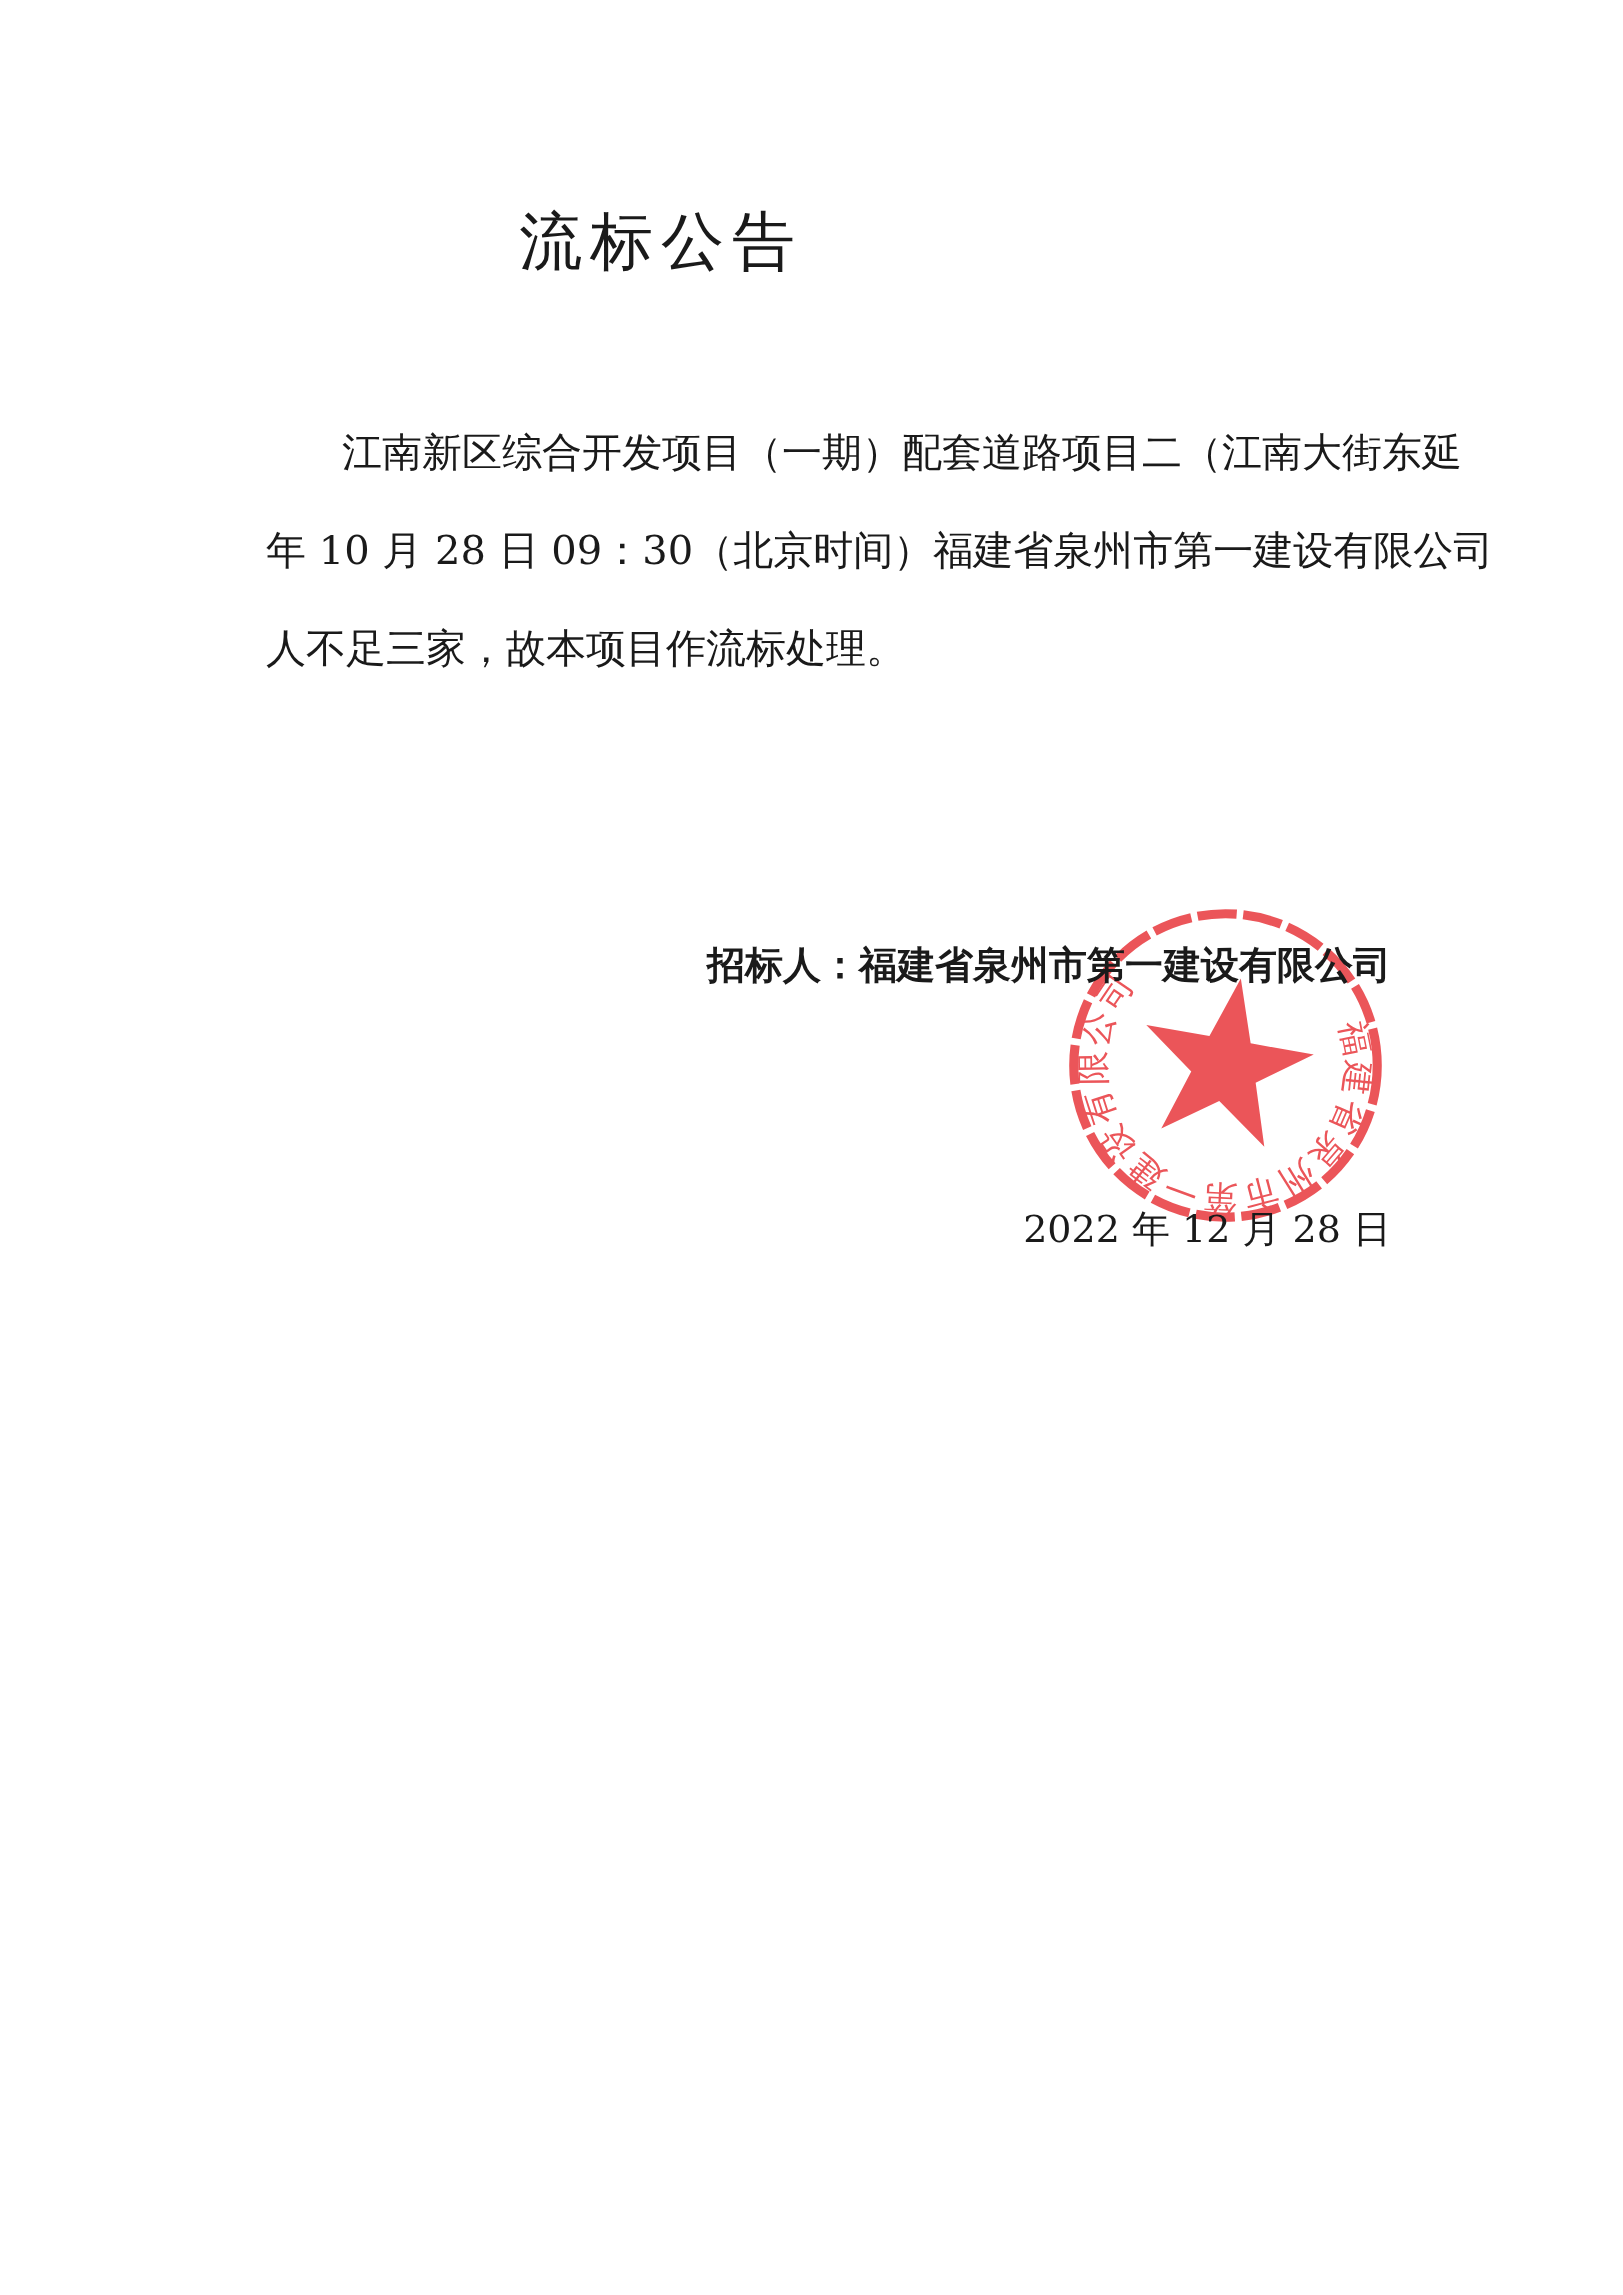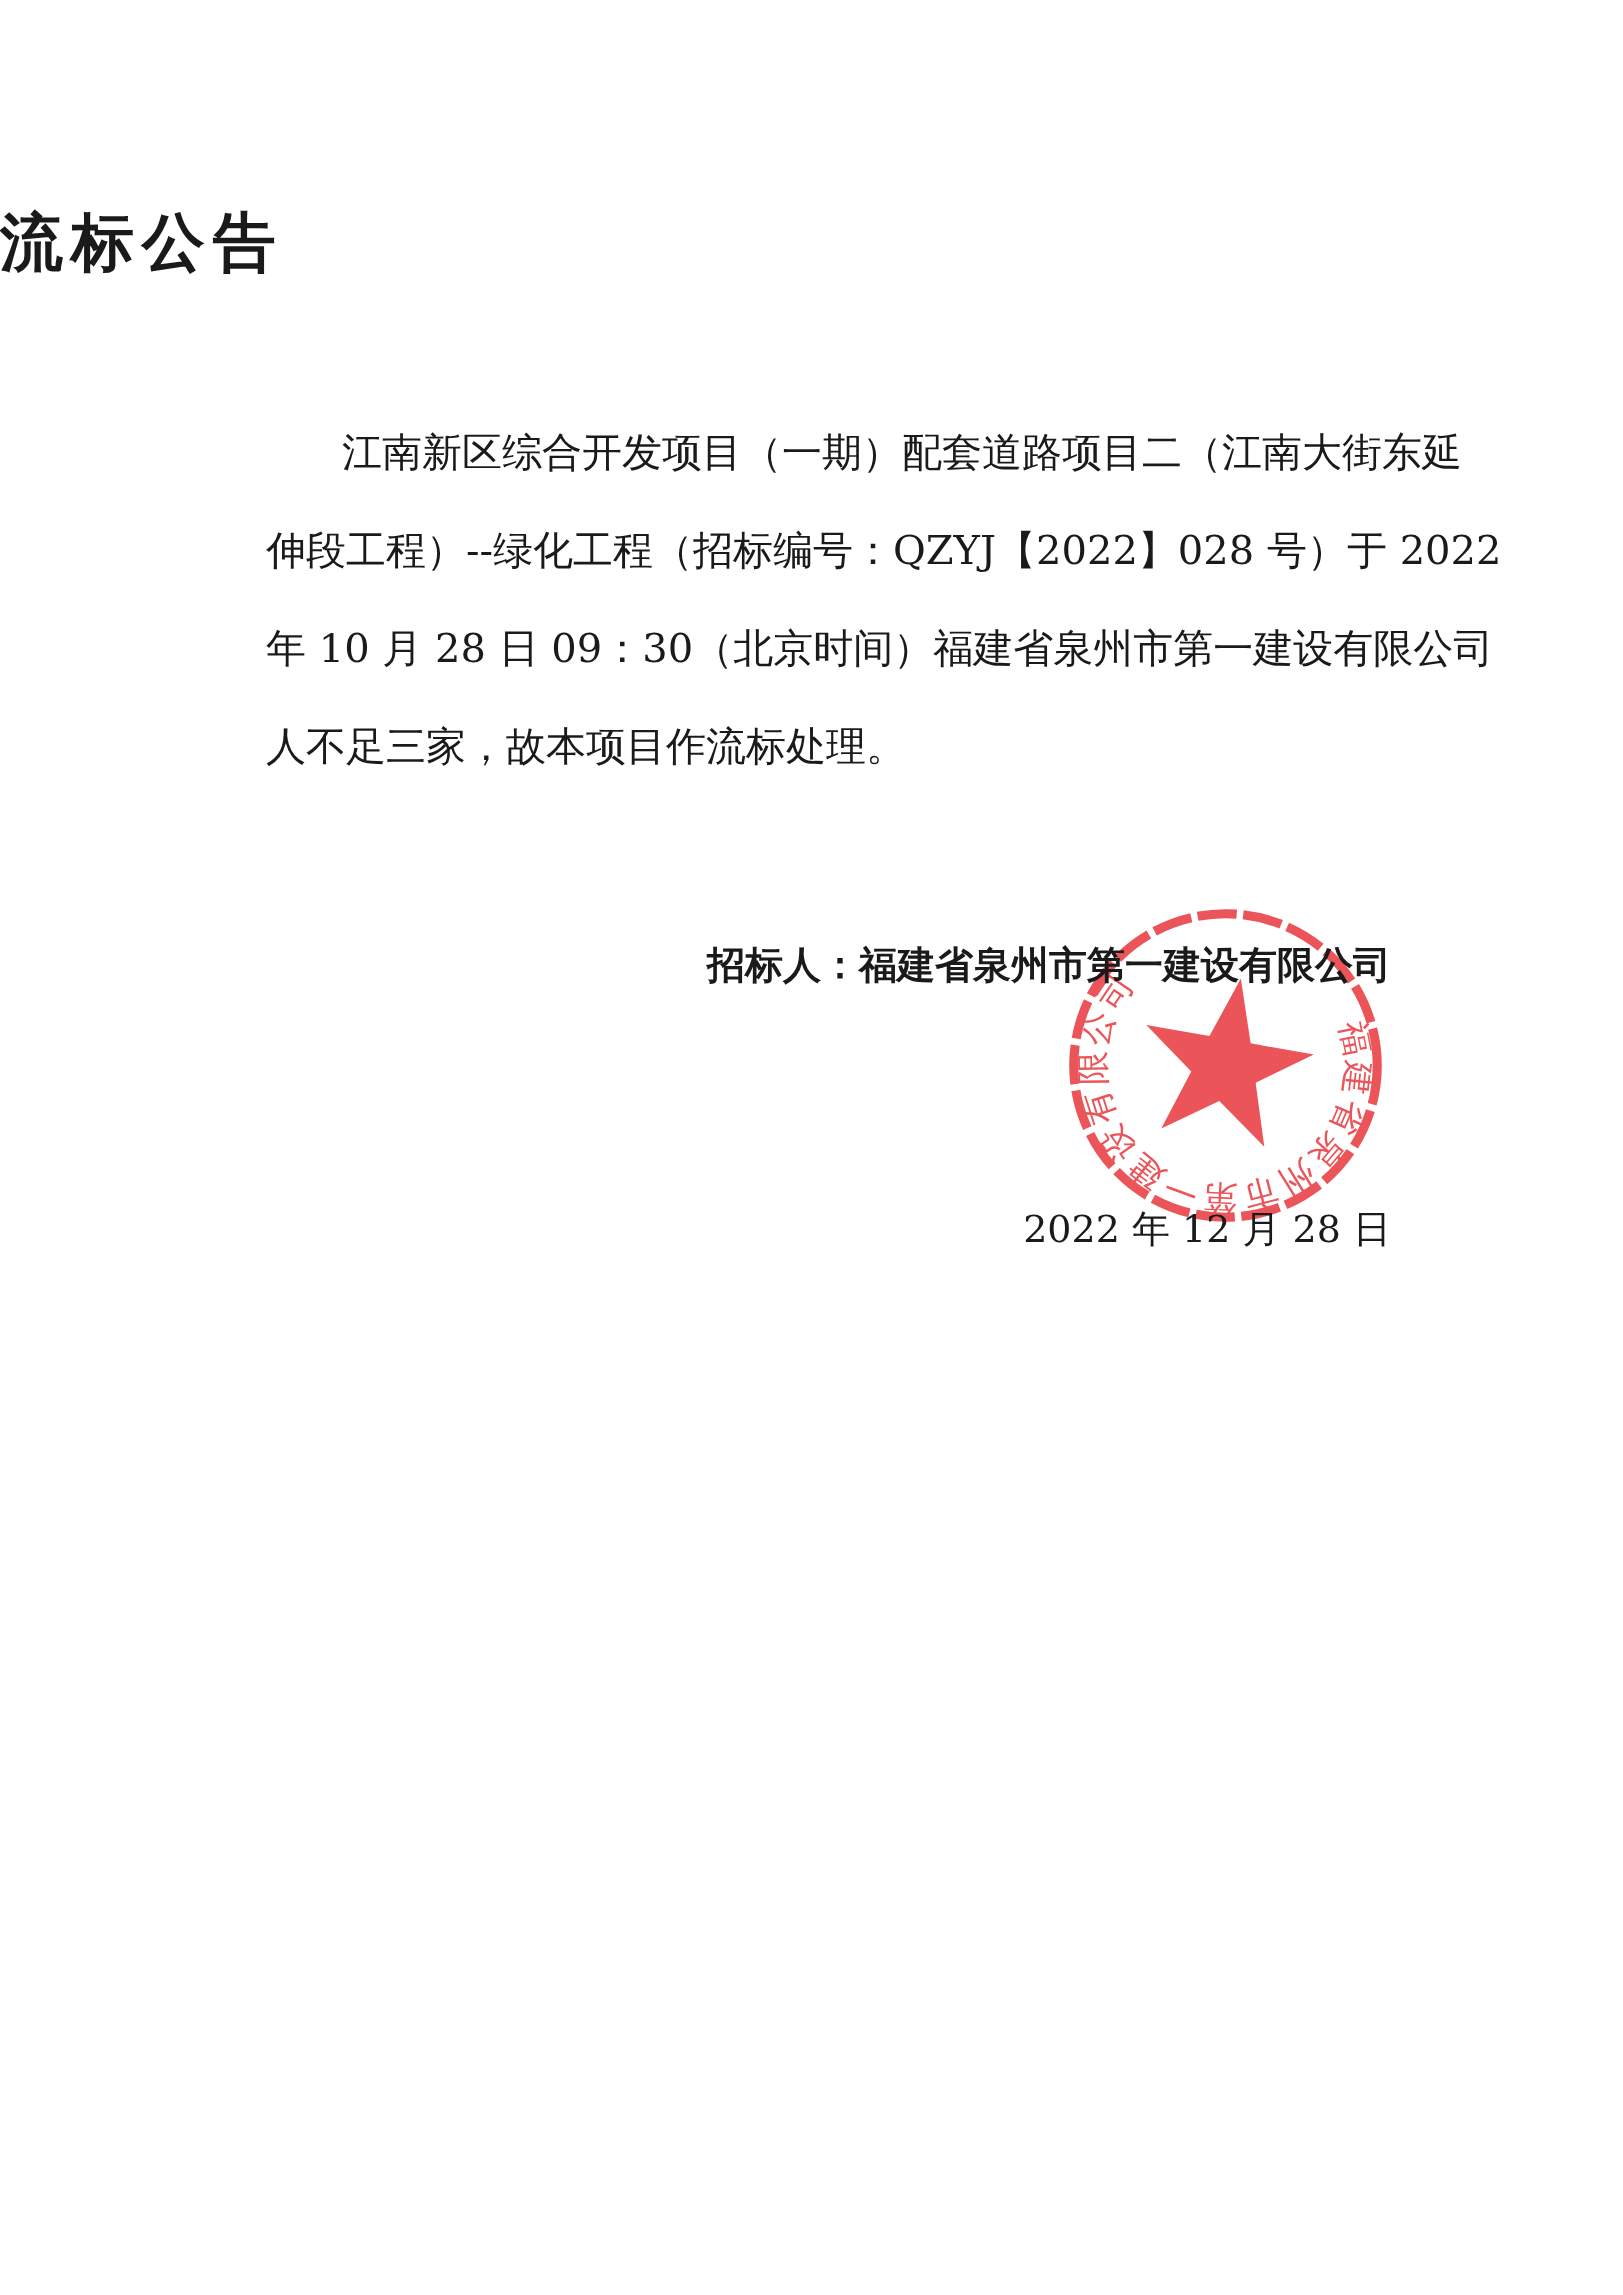--- a/index.html
+++ b/index.html
@@ -1,37 +1,36 @@
 <!DOCTYPE html>
 <html style="font-size:10.5px"><head>
 <meta charset="utf-8">
 <style>
   html, body { margin: 0; padding: 0; background: #ffffff; }
   body { width: 1623px; height: 2295px; position: relative; overflow: hidden;
          font-family: "DejaVu Serif", "Liberation Serif", serif; color: #1a1a1a; }
-  .title { position: absolute; left: 0; width: 1322px; top: 196px; text-align: left;
-           font-size: 63px; letter-spacing: 7.9px; line-height: 92px; font-weight: bold; }
+  .title { position: absolute; left: 0; width: 1322px; top: 196px; text-align: center;
+           font-size: 63px; letter-spacing: 7.9px; line-height: 92px; }
   .body-para { position: absolute; left: 266px; width: 1132px; top: 403px;
                font-size: 40px; line-height: 98px; text-align: justify; }
   .body-para .line { display: block; white-space: nowrap; height: 98px; }
   .body-para .indent { padding-left: 76px; }
   .signer { position: absolute; right: 232px; top: 939px; font-size: 38px; line-height: 52px;
             white-space: nowrap; z-index: 2; font-weight: bold; }
   .date { position: absolute; right: 232px; top: 1203px; font-size: 38px; line-height: 52px;
           white-space: nowrap; z-index: 2; margin-left: 32px; }
   .stamp { position: absolute; left: 1062px; top: 902px; width: 327px; height: 327px; z-index: 1; opacity: 0.85; }
 </style>
 </head>
 <body>
 
 <div class="title">流标公告</div>
 
 <div class="body-para">
   <span class="line indent">江南新区综合开发项目（一期）配套道路项目二（江南大街东延</span>
-  <span class="line">伸段工程）--绿化工程（招标编号：QZYJ【2022】028 号）于 2022</span>
   <span class="line">年 10 月 28 日 09：30（北京时间）福建省泉州市第一建设有限公司</span>
   <span class="line">人不足三家，故本项目作流标处理。</span>
 </div>
 
 <div class="signer">
   <span>招标人：</span><span>福建省泉州市第一建设有限公司</span>
 </div>
 
 <div class="stamp">
   <svg width="327" height="327" viewBox="0 0 500 500">

